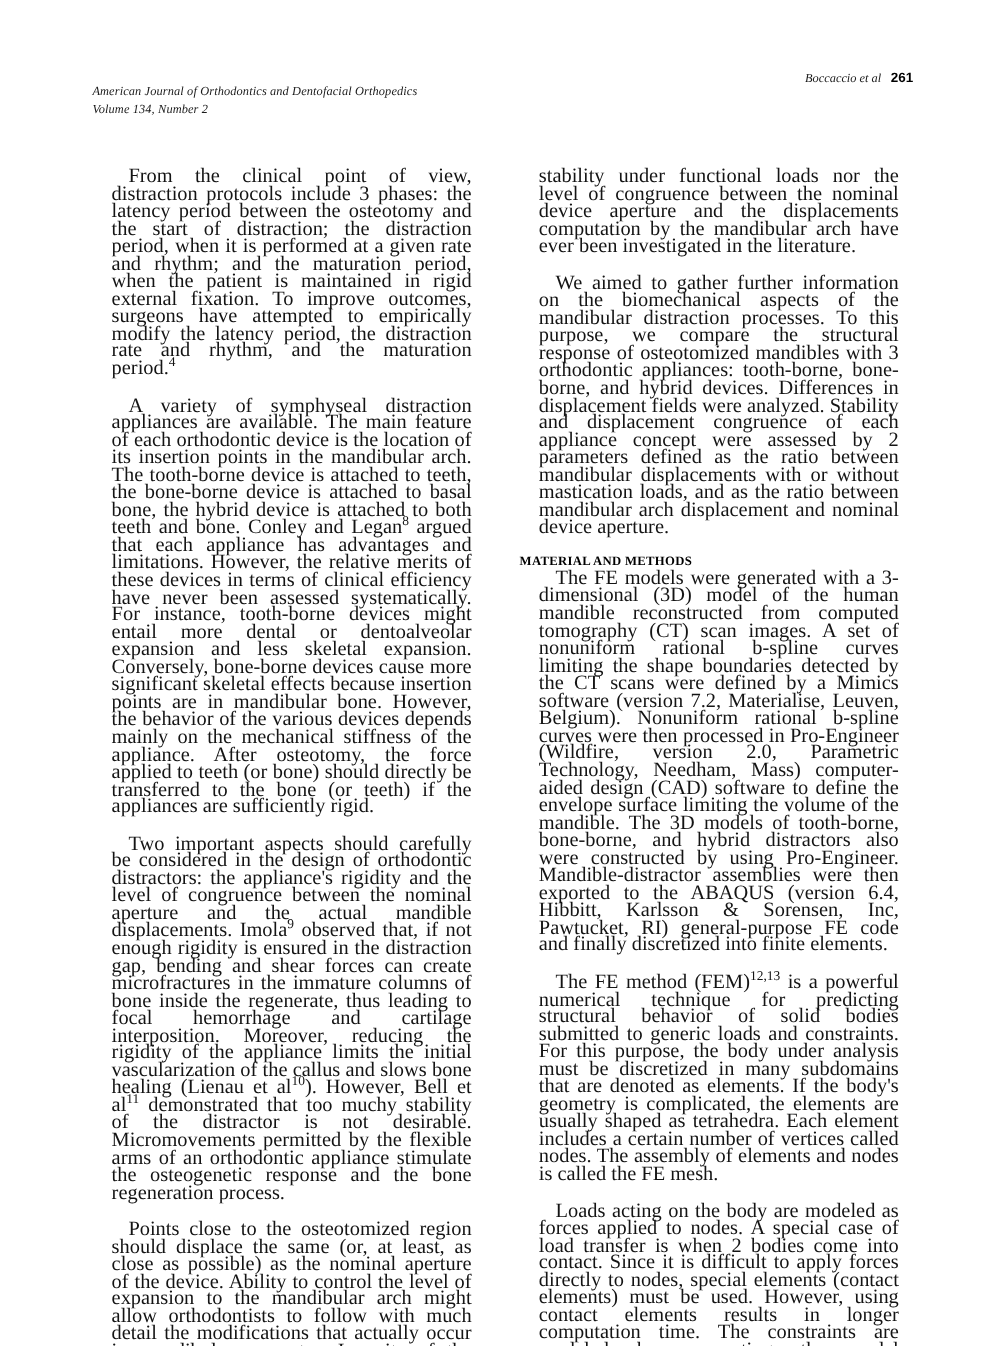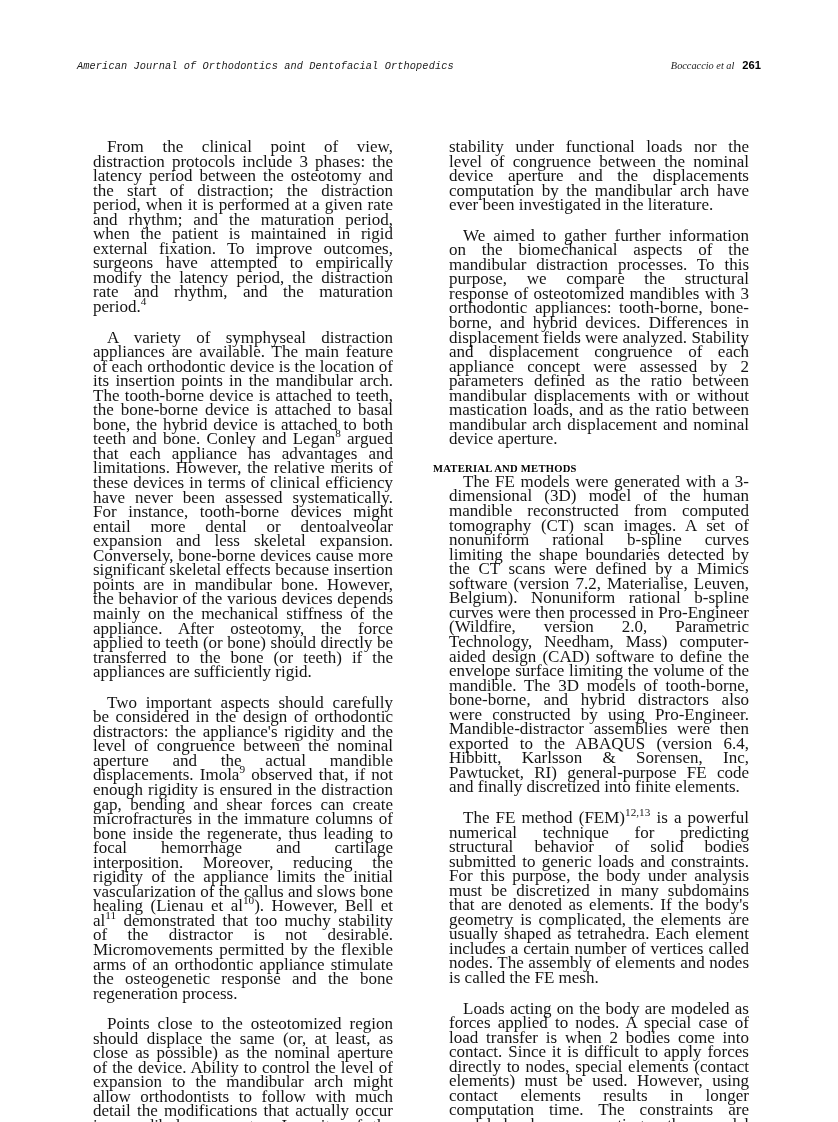--- a/index.html
+++ b/index.html
@@ -20,22 +20,22 @@
   .running-head {
     position: absolute;
     left: 77px;
     top: 58px;
     width: 684px;
     height: 34px;
   }
   .rh-left {
     position: absolute;
     left: 0;
-    top: 1px;
-    font-family: Liberation Mono, monospace;
+    top: 12px;
+    font-family: Liberation Serif, serif;
     font-style: italic;
     font-size: 10.3px;
     line-height: 14.5px;
     color: #1a1a1a;
     letter-spacing: 0.1px;
   }
   .rh-left .line2 { display: block; }
   .rh-right {
     position: absolute;
     right: 0;
@@ -103,20 +103,21 @@
   }
 </style>
 </head>
 <body>
 
 <div class="page">
 
   <div class="running-head">
     <div class="rh-left">
       <span>American Journal of Orthodontics and Dentofacial Orthopedics</span>
+      <span class="line2">Volume 134, Number 2</span>
     </div>
     <div class="rh-right">
       <span class="authors">Boccaccio et al</span><span class="pageno">261</span>
     </div>
   </div>
 
   <div class="columns">
 
     <div class="col">
 

